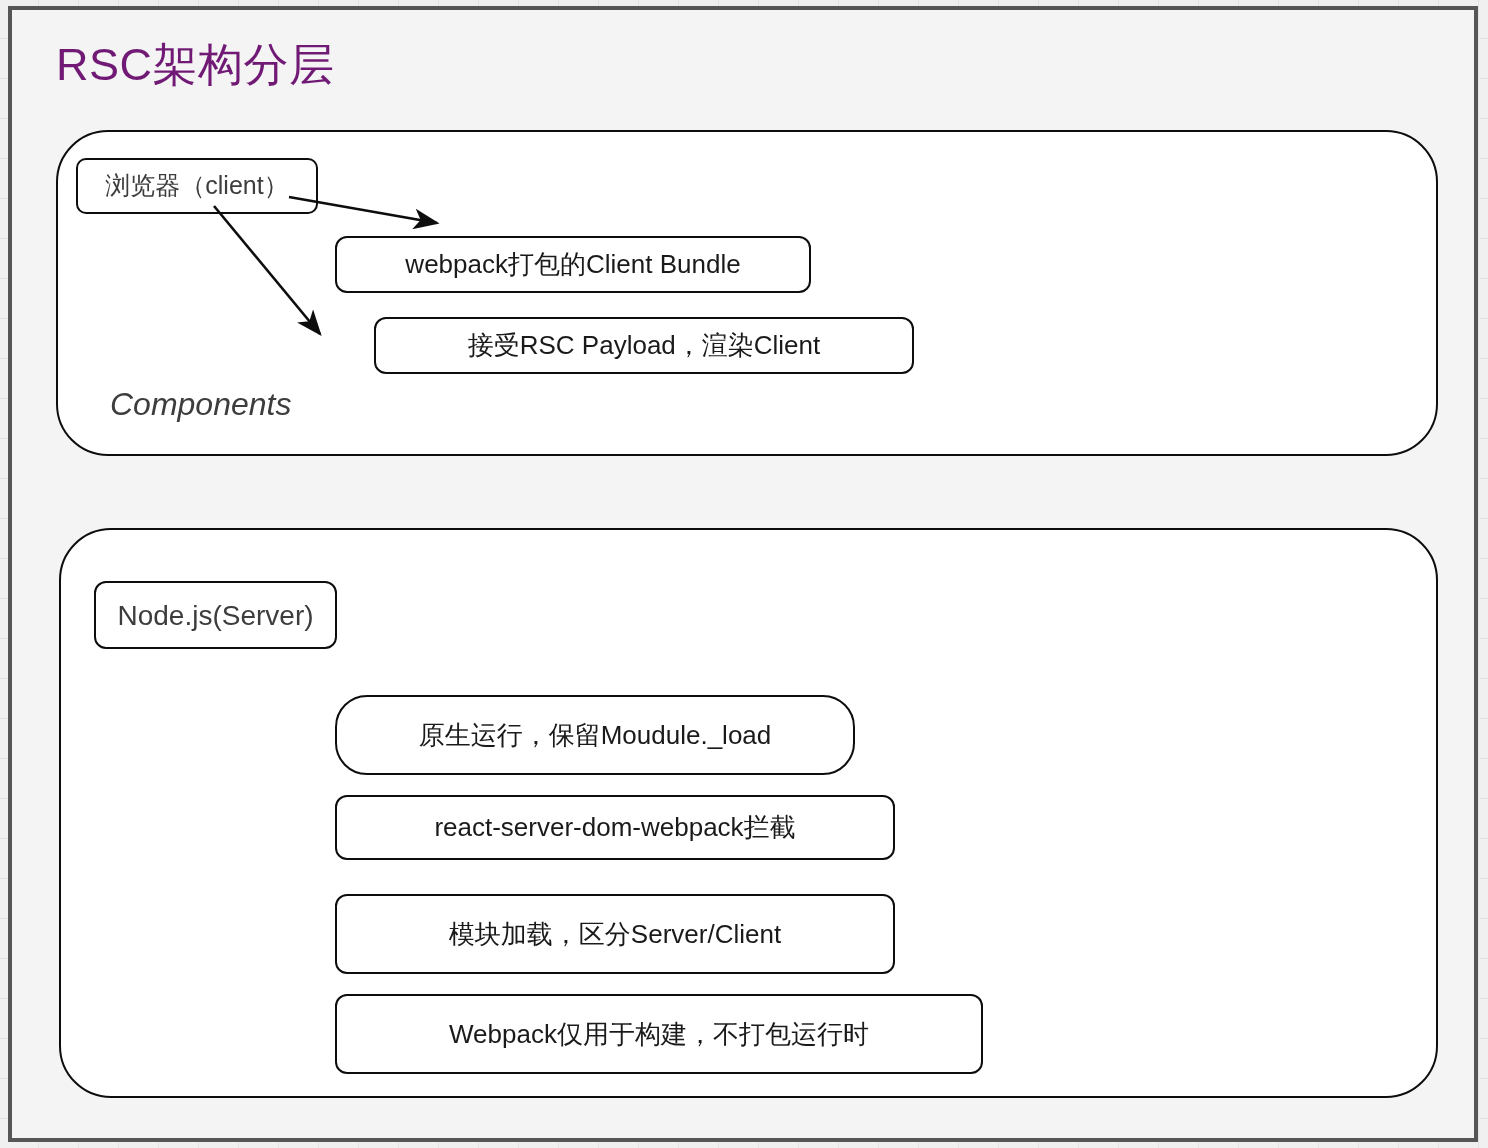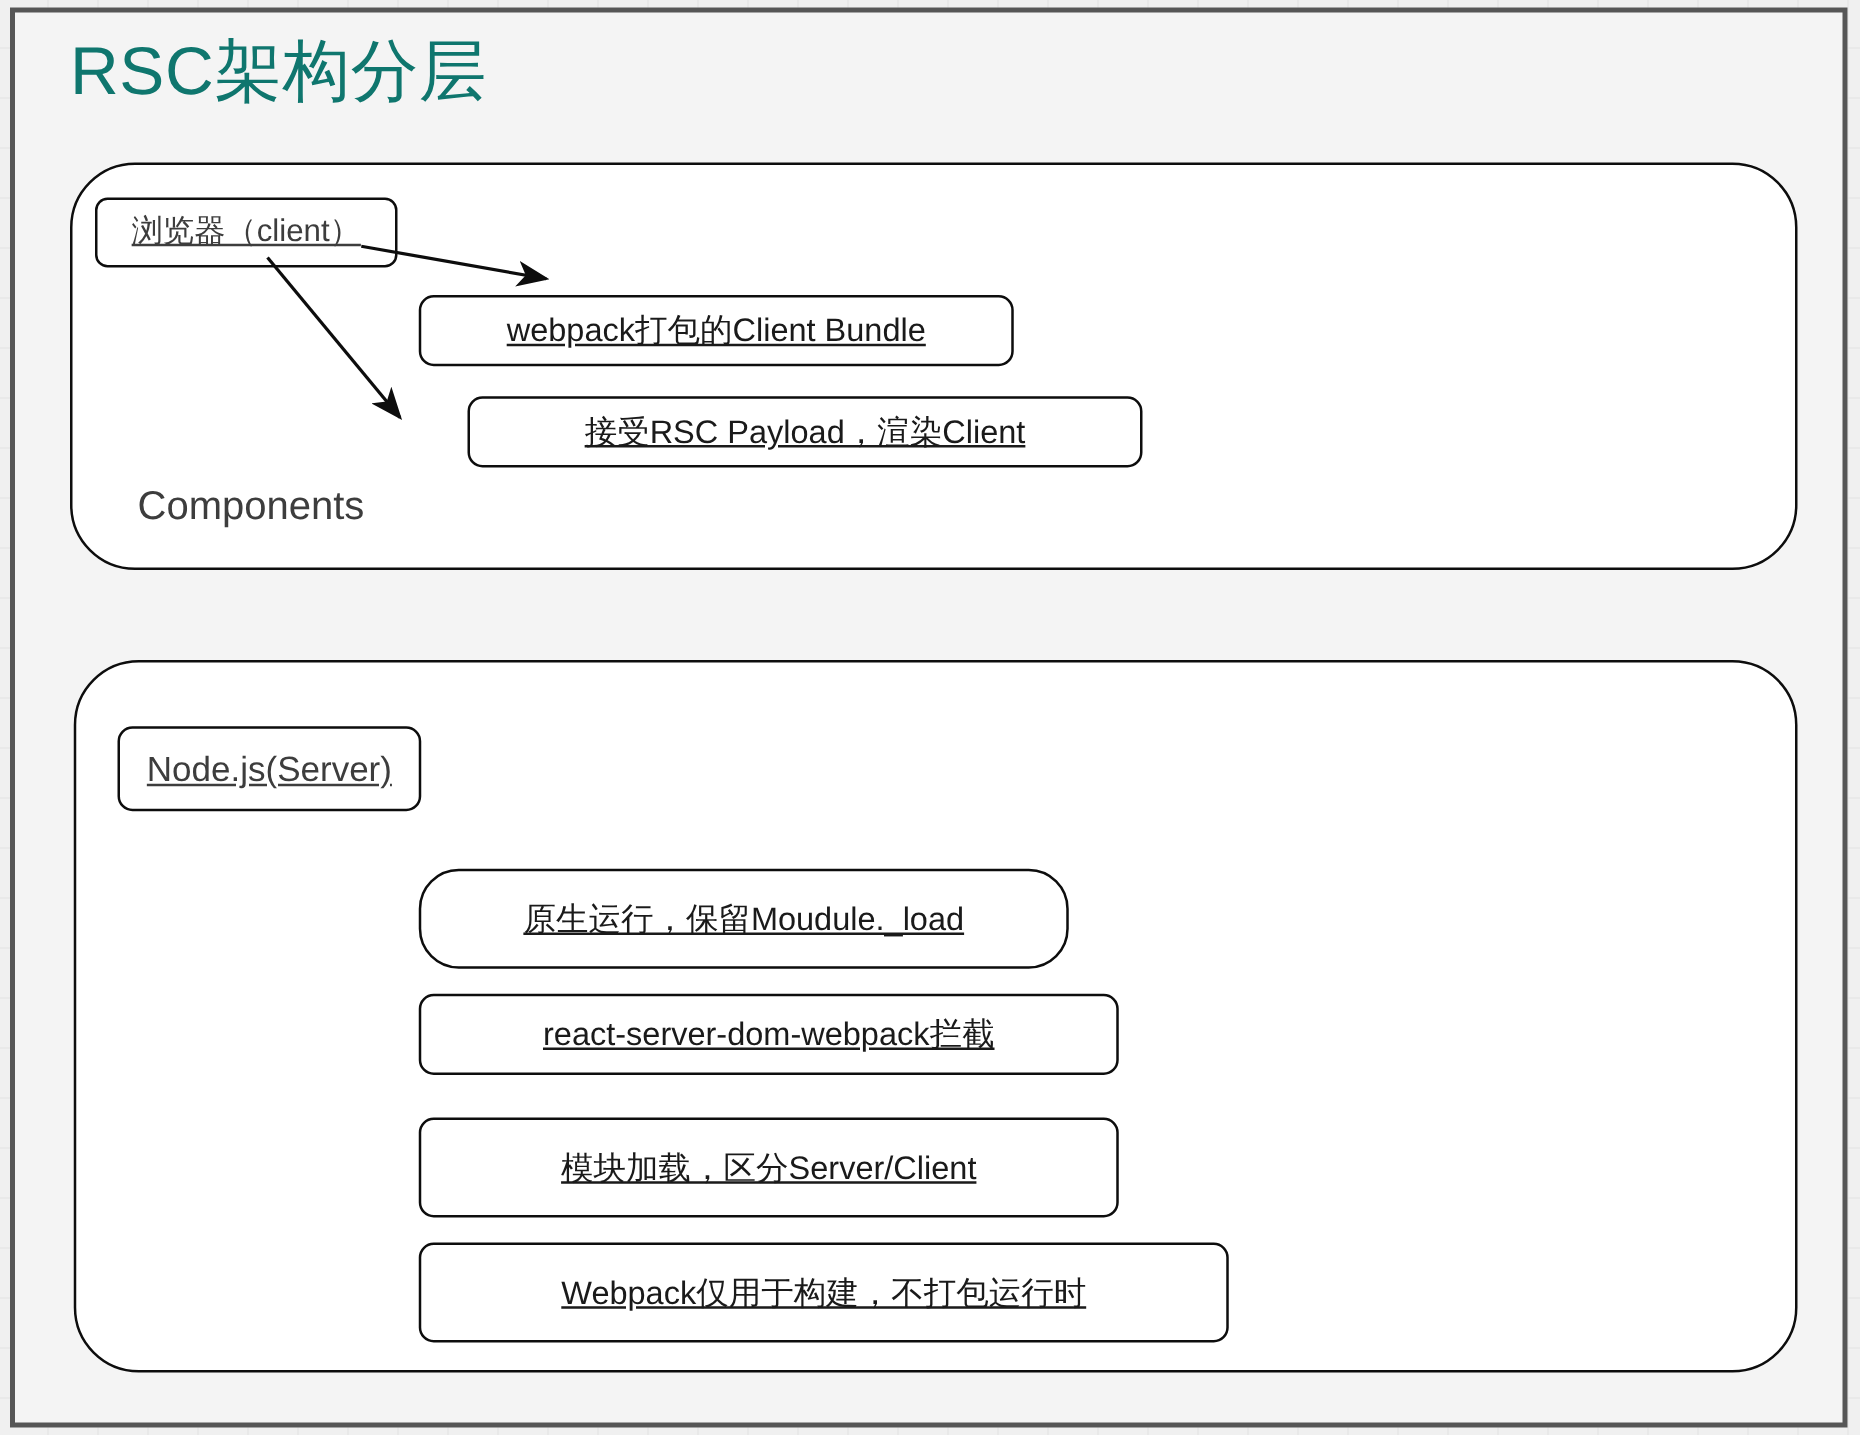--- a/index.html
+++ b/index.html
@@ -37,24 +37,24 @@
     background: #f4f4f4;
     border: 4px solid #565656;
     box-sizing: border-box;
     overflow: hidden;
   }
 
   
   .diagram-title {
     position: absolute;
     left: 44px;
-    top: 18px;
-    font-size: 54px;
+    top: 30px;
+    font-size: 45px;
     line-height: 1.1;
-    color: #0f766e;
+    color: #701a75;
     letter-spacing: 0.5px;
     white-space: nowrap;
   }
 
   
   .group {
     position: absolute;
     background: #ffffff;
     border: 2.5px solid #0d0d0d;
     border-radius: 52px;
@@ -81,21 +81,20 @@
     border-radius: 12px;
     box-sizing: border-box;
     display: flex;
     align-items: center;
     justify-content: center;
     text-align: center;
     color: #1a1a1a;
     font-size: 26px;
     line-height: 1.25;
     padding: 0 10px;
-    text-decoration: underline;
   }
 
   
   .node.label-node {
     color: #3d3d3d;
   }
 
   
   #node-browser {
     left: 64px;
@@ -120,20 +119,21 @@
     height: 57px;
     margin-left: 39px;
   }
 
   
   .free-label {
     position: absolute;
     color: #3d3d3d;
     font-size: 32px;
     white-space: nowrap;
+    font-style: italic;
   }
   #label-components {
     left: 98px;
     top: 376px;
   }
 
   
   #node-nodejs {
     left: 82px;
     top: 571px;

